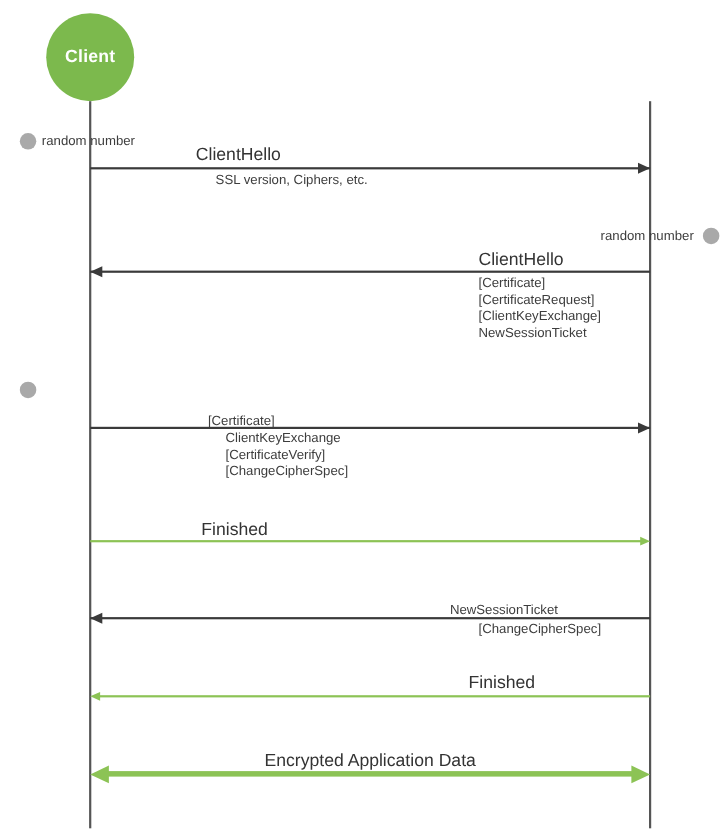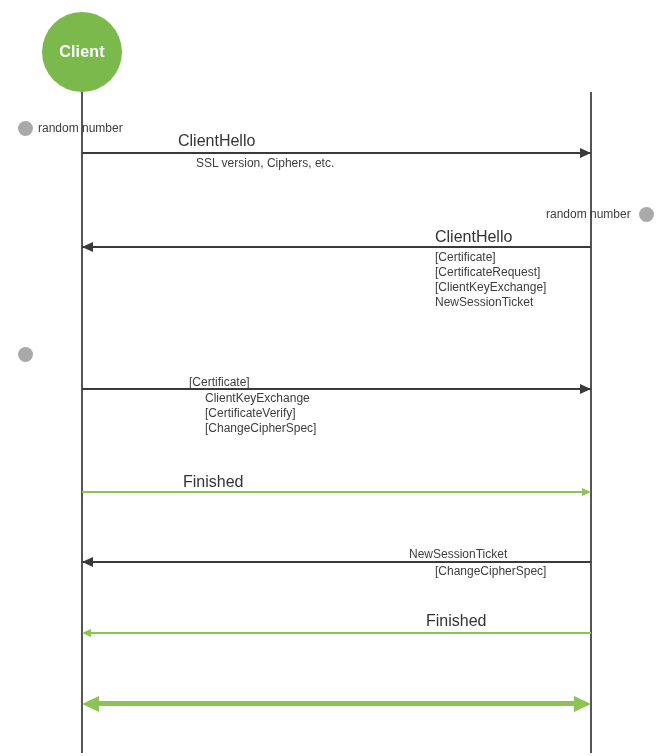--- a/index.html
+++ b/index.html
@@ -156,14 +156,15 @@
   <div class="msub" style="left:409px; top:547px;">NewSessionTicket</div>
   <div class="msub" style="left:435px; top:564px;">[ChangeCipherSpec]</div>
 
   <div class="mline green" style="left:88px; top:632px; width:503px;"></div>
   <div class="ah l-green" style="left:82px; top:629px;"></div>
   <div class="mlabel" style="left:426px; top:612px;">Finished</div>
 
   <div class="mline green-thick" style="left:93px; top:701px; width:487px;"></div>
   <div class="ah l-green-big" style="left:82px; top:696px;"></div>
   <div class="ah r-green-big" style="left:574px; top:696px;"></div>
+  <div class="mlabel" style="left:82px; top:683px; width:509px; text-align:center;">Encrypted Application Data</div>
 
 </div>
 
 </body></html>

